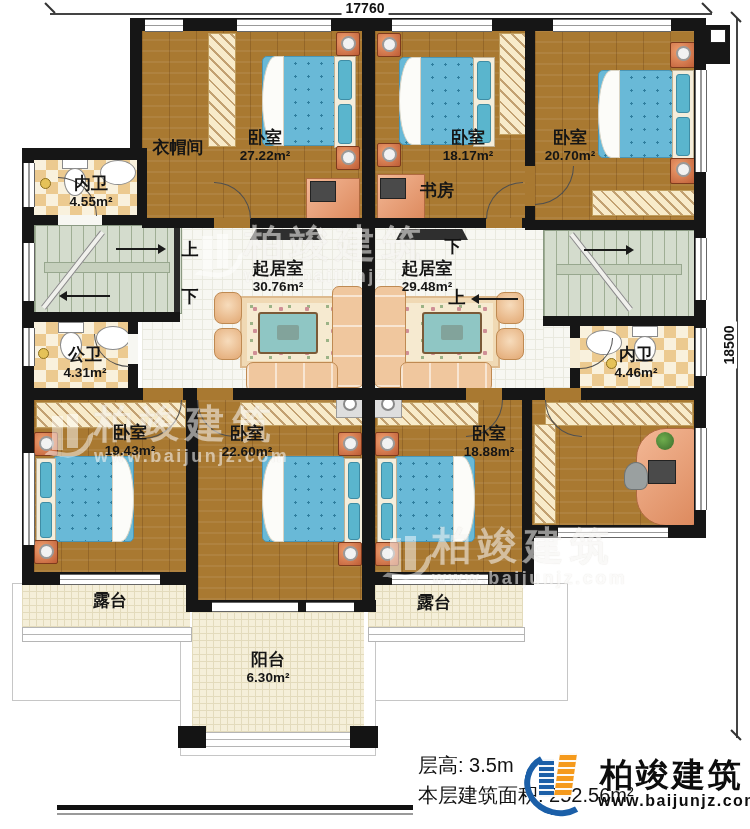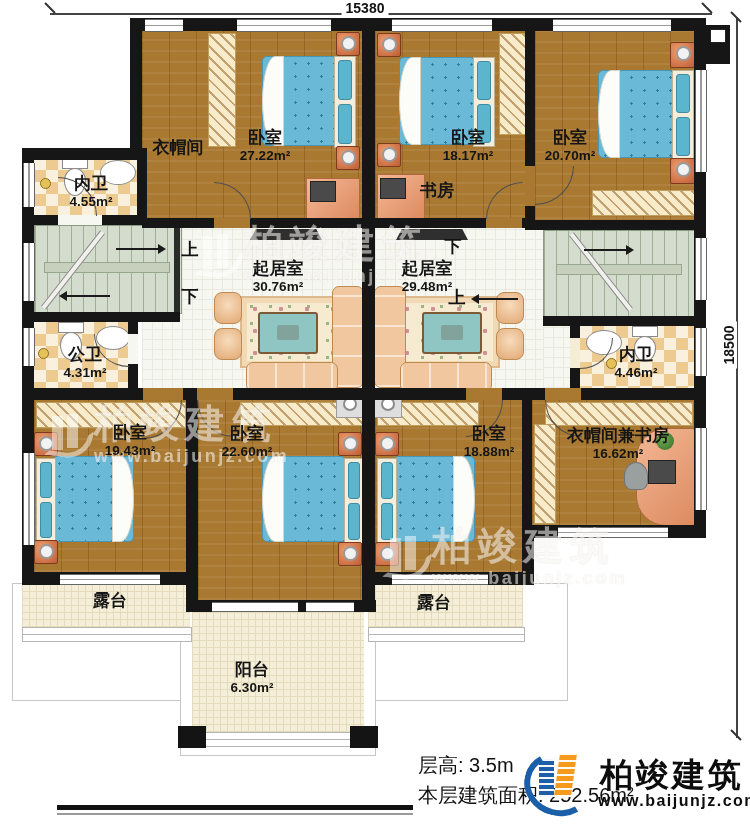--- a/index.html
+++ b/index.html
@@ -122,21 +122,21 @@
   .logo-url{position:absolute;z-index:40;font-size:16px;font-weight:800;letter-spacing:1.5px;color:#0d0d0d;}
 </style>
 </head>
 <body>
 
 <div class="canvas">
 
   <div class="dimline" style="left:50px;top:13px;width:662px;height:2px;"></div>
   <div class="dimtick" style="left:43px;top:7px;"></div>
   <div class="dimtick" style="left:700px;top:7px;"></div>
-  <div class="dimlabel" style="left:365px;top:8px;">15380</div>
+  <div class="dimlabel" style="left:365px;top:8px;">17760</div>
   <div class="dimline" style="left:736px;top:18px;width:2px;height:720px;"></div>
   <div class="dimtick" style="left:729px;top:16px;"></div>
   <div class="dimtick" style="left:729px;top:734px;"></div>
   <div class="dimlabel vert" style="left:729px;top:345px;">18500</div>
 
   <div class="outline" style="left:12px;top:583px;width:184px;height:116px;"></div>
   <div class="outline" style="left:366px;top:583px;width:200px;height:116px;"></div>
   <div class="outline" style="left:180px;top:610px;width:194px;height:144px;"></div>
 
   <div class="wood" style="left:142px;top:31px;width:220px;height:197px;"></div>
@@ -379,31 +379,27 @@
     <span class="rarea">19.43m²</span>
   </div>
   <div class="rlabel" style="left:247px;top:442px;">
     <span class="rname">卧室</span>
     <span class="rarea">22.60m²</span>
   </div>
   <div class="rlabel" style="left:489px;top:442px;">
     <span class="rname">卧室</span>
     <span class="rarea">18.88m²</span>
   </div>
-  <div class="rlabel" style="left:618px;top:444px;">
-    <span class="rname">衣帽间兼书房</span>
-    <span class="rarea">16.62m²</span>
-  </div>
   <div class="rlabel" style="left:110px;top:601px;">
     <span class="rname">露台</span>
   </div>
   <div class="rlabel" style="left:434px;top:603px;">
     <span class="rname">露台</span>
   </div>
-  <div class="rlabel" style="left:252px;top:668px;margin-top:10px;">
+  <div class="rlabel" style="left:268px;top:668px;">
     <span class="rname">阳台</span>
     <span class="rarea">6.30m²</span>
   </div>
 
   <div class="wm" style="left:196px;top:224px;">
     <div class="wm-icon"></div>
     <div class="wm-txt">
       <span class="wm-brand">柏竣建筑</span>
       <span class="wm-url">www.baijunjz.com</span>
     </div>

